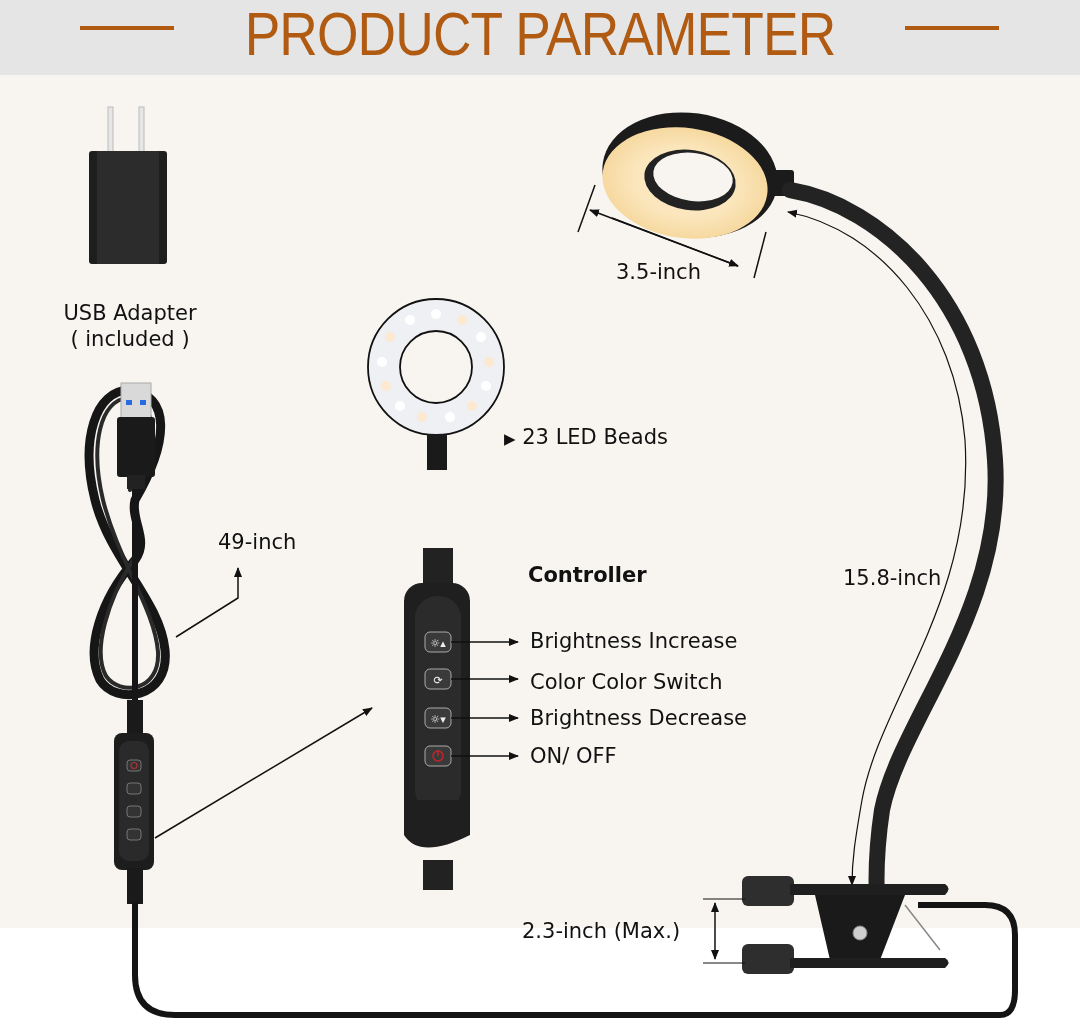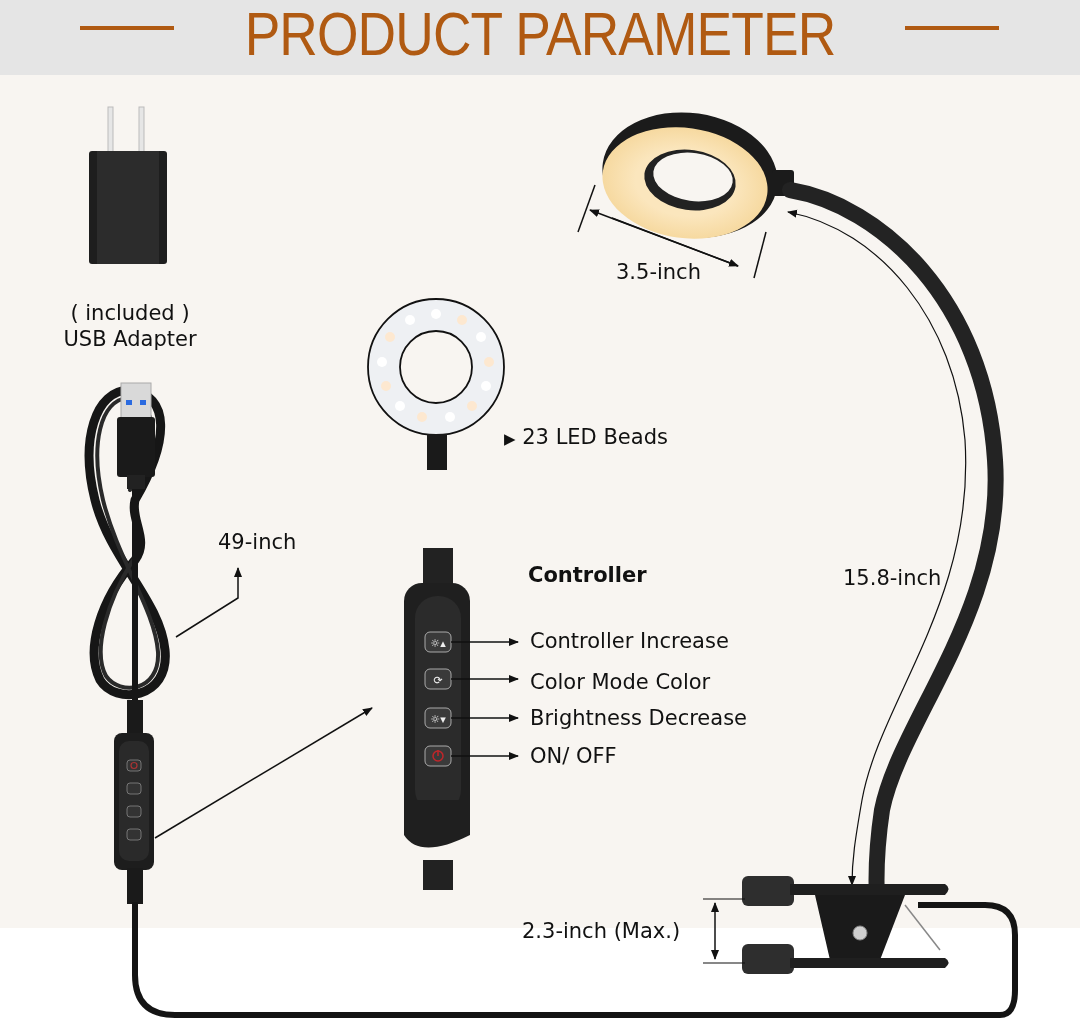--- a/index.html
+++ b/index.html
@@ -154,34 +154,34 @@
   </g>
   <g stroke="#111" stroke-width="1.5">
     <line x1="451" y1="642" x2="518" y2="642" marker-end="url(#arr)"></line>
     <line x1="451" y1="679" x2="518" y2="679" marker-end="url(#arr)"></line>
     <line x1="451" y1="718" x2="518" y2="718" marker-end="url(#arr)"></line>
     <line x1="451" y1="756" x2="518" y2="756" marker-end="url(#arr)"></line>
   </g>
 </svg>
 
 <div class="lbl center" style="left:40px; top:300px; width:180px;">
+  <div>USB Adapter</div>
   <div>( included )</div>
-  <div>USB Adapter</div>
 </div>
 
 <div class="lbl" style="left:198px; top:529px;margin-left:20px;">49-inch</div>
 
 <div class="lbl" style="left:616px; top:259px;">3.5-inch</div>
 
 <div class="lbl" style="left:504px; top:424px;">
   <span style="font-size:15px">▶</span>
   <span>23 LED Beads</span>
 </div>
 
 <div class="lbl" style="left:843px; top:529px;margin-top:36px;">15.8-inch</div>
 
 <div class="lbl bold" style="left:528px; top:562px;">Controller</div>
-<div class="lbl" style="left:530px; top:628px;">Controller Increase</div>
-<div class="lbl" style="left:530px; top:669px;">Color Mode Color</div>
+<div class="lbl" style="left:530px; top:628px;">Brightness Increase</div>
+<div class="lbl" style="left:530px; top:669px;">Color Color Switch</div>
 <div class="lbl" style="left:530px; top:705px;">Brightness Decrease</div>
 <div class="lbl" style="left:530px; top:743px;">ON/ OFF</div>
 
 <div class="lbl" style="left:522px; top:918px;">2.3-inch (Max.)</div>
 
 </body></html>

